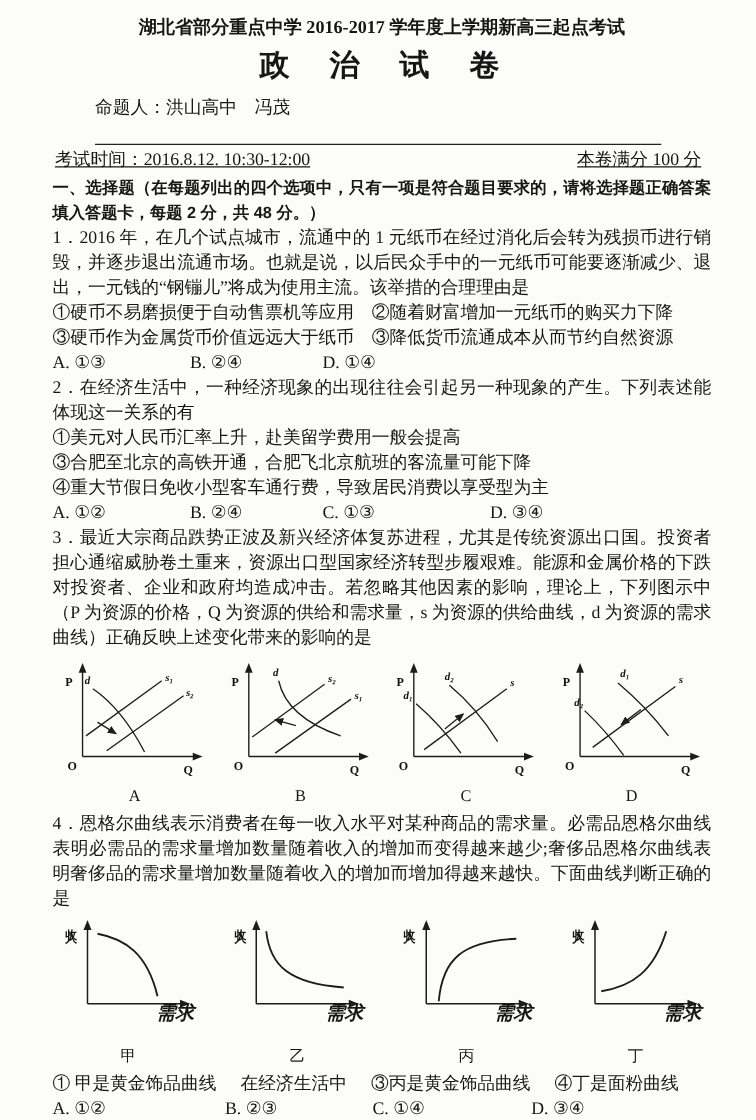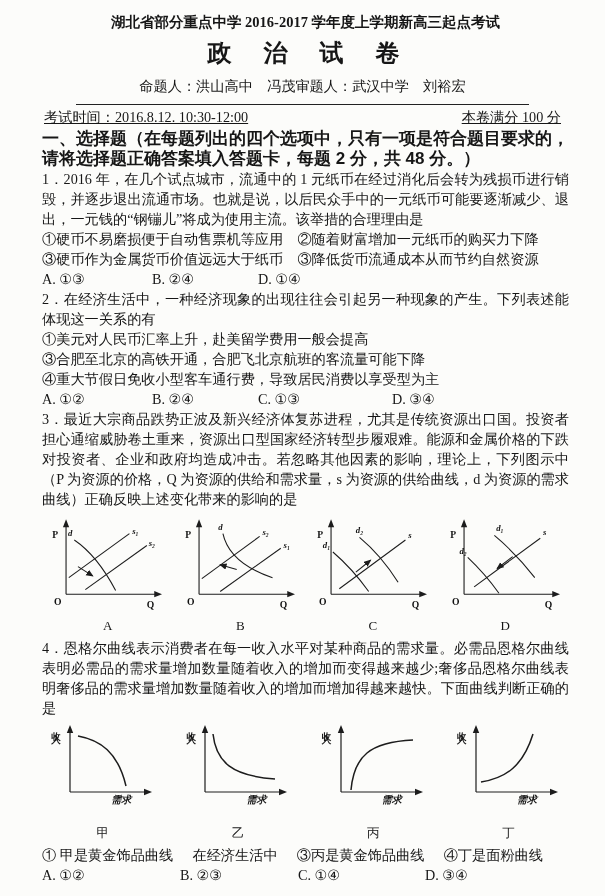--- a/index.html
+++ b/index.html
@@ -7,58 +7,57 @@
     width:605px;height:896px;box-sizing:border-box;
     background:#fcfcfa;color:#161616;
     font-family:"Liberation Serif","DejaVu Serif",serif;
     font-size:14.2px;line-height:20px;
     padding:12px 36px 0 42px;overflow:hidden;margin:0 auto;
     position:relative;
   }
   p{margin:0;text-align:justify;}
   .school{text-align:center;font-weight:bold;font-size:14.5px;margin-bottom:4px;}
   .title{text-align:center;font-weight:bold;font-size:24px;line-height:30px;margin:6px 0 8px;letter-spacing:4px;}
-  .byline{display:flex;justify-content:center;border-bottom:1.4px solid #222;
-    margin:0 40px 2px 34px;padding-bottom:8px;}
+  .byline{display:flex;justify-content:flex-start;border-bottom:1.4px solid #222;
+    margin:0 40px 2px 34px;padding-bottom:19px;}
   .meta{display:flex;justify-content:space-between;margin:2px 8px 2px 2px;text-decoration:underline;}
   .sect{font-weight:bold;font-family:"Liberation Sans","DejaVu Sans",sans-serif;
-    font-size:17px;line-height:19.5px;text-align:justify;margin-bottom:1px;}
+    font-size:13px;line-height:19.5px;text-align:justify;margin-bottom:1px;}
   .choice-row{display:grid;grid-template-columns:110px 106px 134px auto;}
   .choice-row--wide{grid-template-columns:138px 118px 127px auto;}
   .stmt-row{display:flex;justify-content:space-between;padding-right:26px;}
 
   .charts-row{display:flex;gap:5px;margin:6px 0 2px 2px;}
   .chart{width:128px;}
   .chart svg{display:block;}
   .chart-label{text-align:center;font-size:13px;margin-top:5px;}
   .ax{stroke:#1c1c1c;stroke-width:1.2;fill:none;}
   .ah{fill:#1c1c1c;stroke:none;}
   .cv{stroke:#1c1c1c;stroke-width:1.15;fill:none;}
   .axl{font:bold 10.5px "Liberation Serif","DejaVu Serif",serif;fill:#111;}
   .cl{font:italic bold 9.5px "Liberation Serif","DejaVu Serif",serif;fill:#111;}
 
   .echarts-row{display:flex;gap:14px;margin:4px 0 2px 0;}
   .echart{position:relative;width:126px;}
   .cv2{stroke:#1c1c1c;stroke-width:1.5;fill:none;}
   .ylab{position:absolute;left:9px;top:3px;writing-mode:vertical-rl;
     font-size:9.5px;font-weight:bold;line-height:10px;letter-spacing:1px;}
-  .xlab{position:absolute;top:68px;right:32px;font-size:10px;font-weight:bold;font-style:italic;}
+  .xlab{position:absolute;top:68px;right:8px;font-size:15px;font-weight:bold;font-style:italic;}
   .cap{text-align:center;font-size:12.5px;margin-top:12px;}
 </style>
 </head>
 <body>
 
 <div class="page">
 
   <div class="school">湖北省部分重点中学 2016-2017 学年度上学期新高三起点考试</div>
   <div class="title">政　治　试　卷</div>
 
   <div class="byline">
     <span>命题人：洪山高中　冯茂</span>
-    <span>审题人：武汉中学　刘裕宏</span>
   </div>
 
   <div class="meta">
     <span>考试时间：2016.8.12.  10:30-12:00</span>
     <span>本卷满分 100 分</span>
   </div>
 
   <div class="sect">一、选择题（在每题列出的四个选项中，只有一项是符合题目要求的，请将选择题正确答案填入答题卡，每题 2 分，共 48 分。）</div>
 
   <p>1．2016 年，在几个试点城市，流通中的 1 元纸币在经过消化后会转为残损币进行销毁，并逐步退出流通市场。也就是说，以后民众手中的一元纸币可能要逐渐减少、退出，一元钱的“钢镚儿”将成为使用主流。该举措的合理理由是</p>

